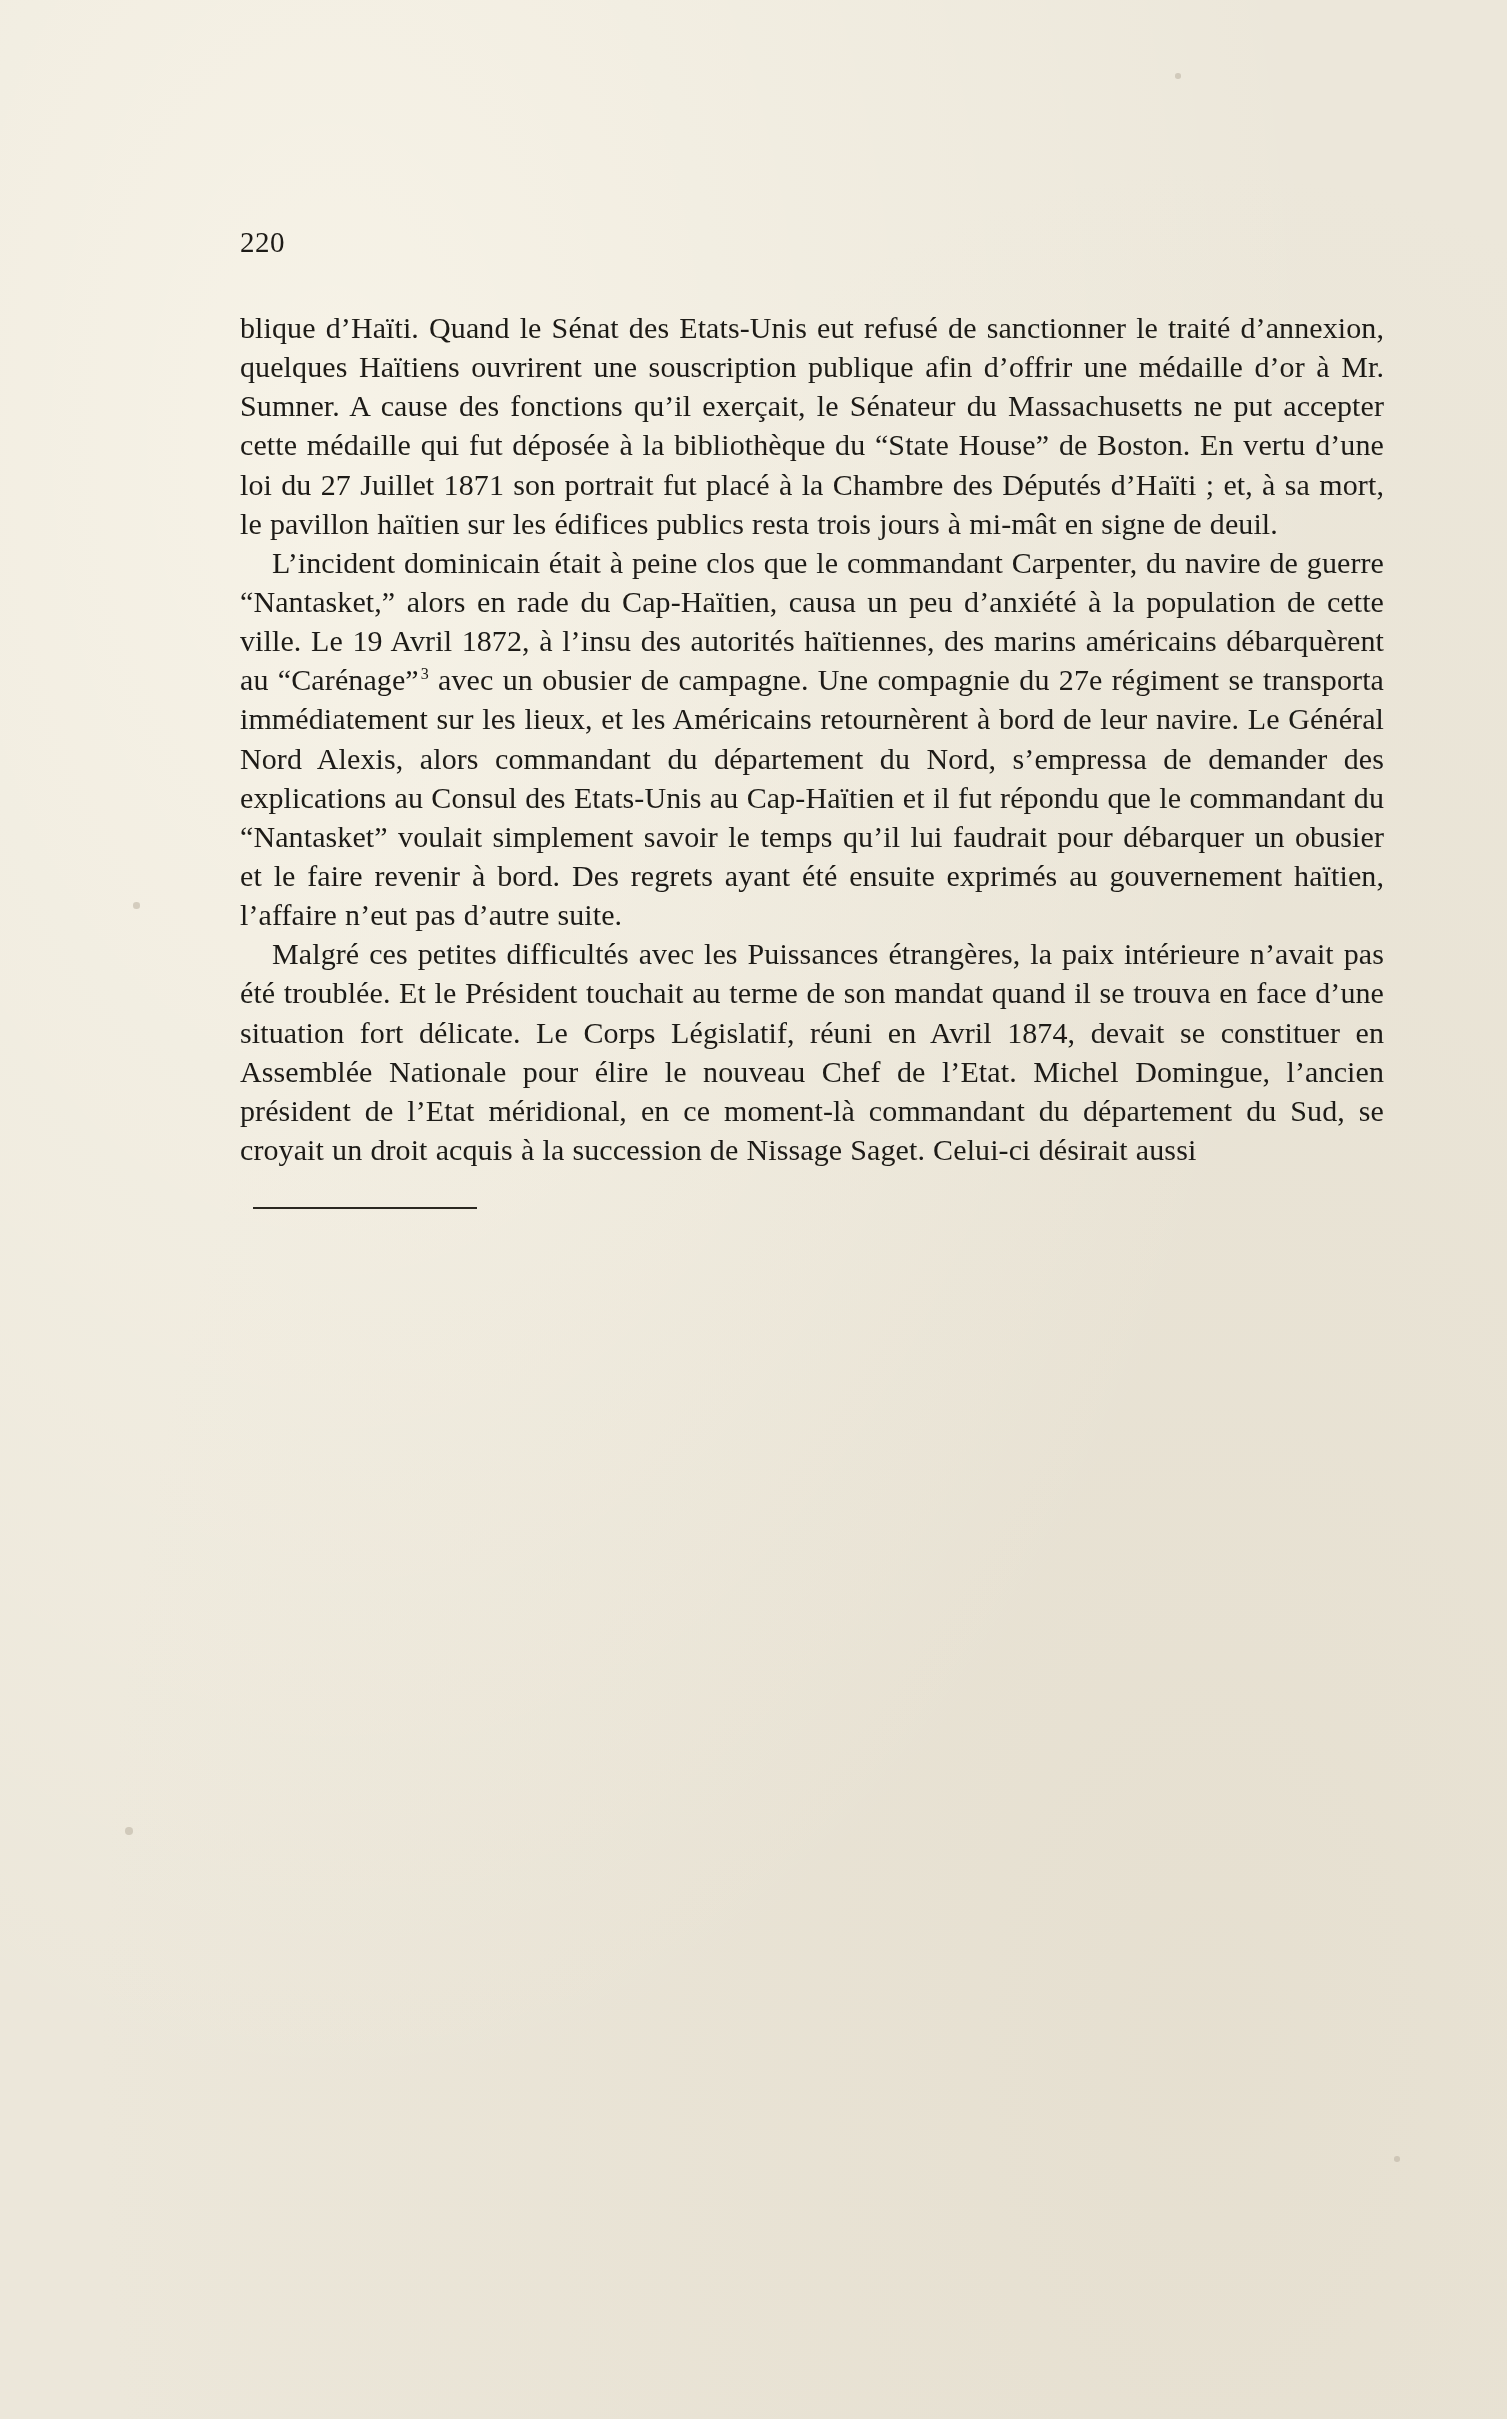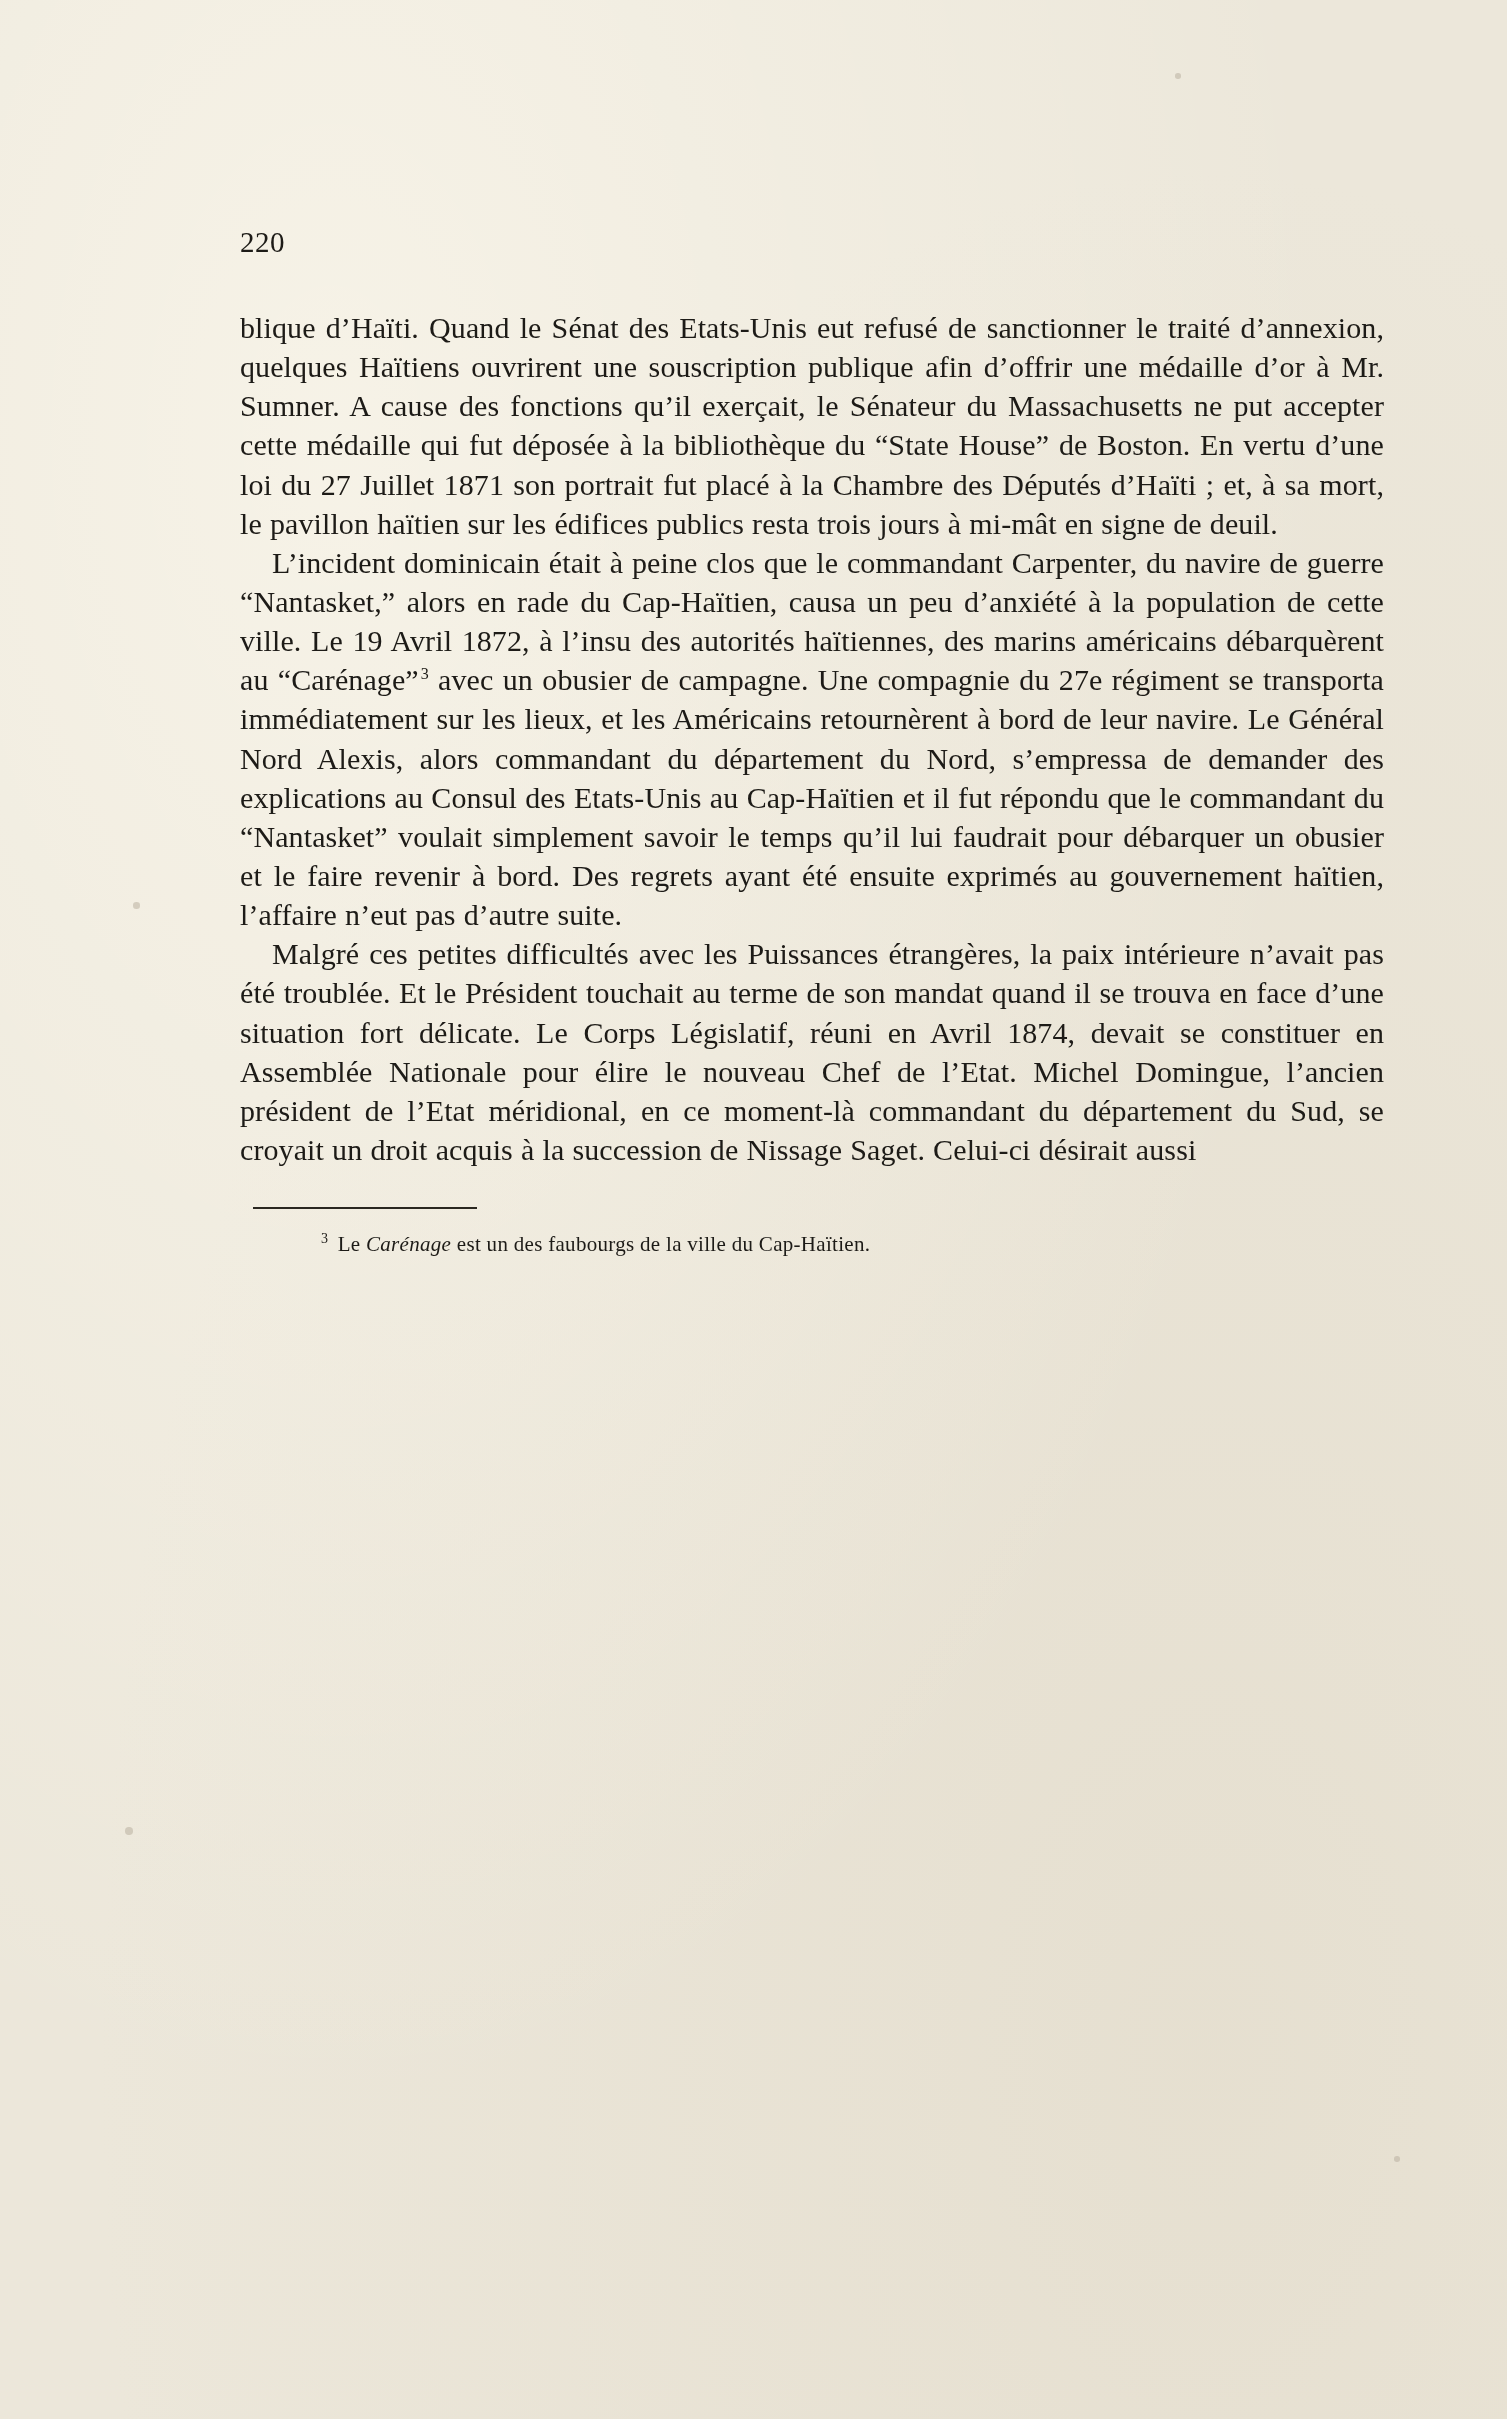--- a/index.html
+++ b/index.html
@@ -116,19 +116,16 @@
     </div>
 
     <div class="body-text">
       <p><span>blique d’Haïti. Quand le Sénat des Etats-Unis eut refusé de sanctionner le traité d’annexion, quelques Haïtiens ouvrirent une souscription publique afin d’offrir une médaille d’or à Mr. Sumner. A cause des fonctions qu’il exerçait, le Sénateur du Massachusetts ne put accepter cette médaille qui fut déposée à la bibliothèque du “State House” de Boston. En vertu d’une loi du 27 Juillet 1871 son portrait fut placé à la Chambre des Députés d’Haïti ; et, à sa mort, le pavillon haïtien sur les édifices publics resta trois jours à mi-mât en signe de deuil.</span></p>
       <p class="indent"><span>L’incident dominicain était à peine clos  que le commandant Carpenter, du navire de guerre “Nantasket,” alors en rade du Cap-Haïtien, causa un peu d’anxiété à la population de cette ville. Le 19 Avril 1872, à l’insu des autorités haïtiennes, des marins américains débarquèrent au “Carénage”</span><sup class="note">3</sup><span> avec un obusier de campagne. Une compagnie du 27e régiment se transporta immédiatement sur les lieux, et les Américains retournèrent à bord de leur navire. Le Général Nord Alexis, alors commandant du département du Nord, s’empressa de demander des explications au Consul des Etats-Unis au Cap-Haïtien et il fut répondu que le commandant du “Nantasket” voulait simplement savoir le temps qu’il lui faudrait pour débarquer un obusier et le faire revenir à bord. Des regrets ayant été ensuite exprimés au gouvernement haïtien, l’affaire n’eut pas d’autre suite.</span></p>
       <p class="indent"><span>Malgré ces petites difficultés avec les Puissances étrangères, la paix intérieure n’avait pas été troublée. Et le Président touchait au terme de son mandat quand il se trouva en face d’une situation fort délicate. Le Corps Législatif, réuni en Avril 1874, devait se constituer en Assemblée Nationale pour élire le nouveau Chef de l’Etat. Michel Domingue, l’ancien président de l’Etat méridional, en ce moment-là commandant du département du Sud, se croyait un droit acquis à la succession de Nissage Saget. Celui-ci désirait aussi</span></p>
     </div>
 
     <div class="footnote-rule"></div>
 
-    <div class="footnote">
-      <span class="fn-marker">3</span><span>Le </span><span class="fn-ital">Carénage</span><span> est un des faubourgs de la ville du Cap-Haïtien.</span>
-    </div>
 
   </div>
 </div>
 
 
 </body></html>

